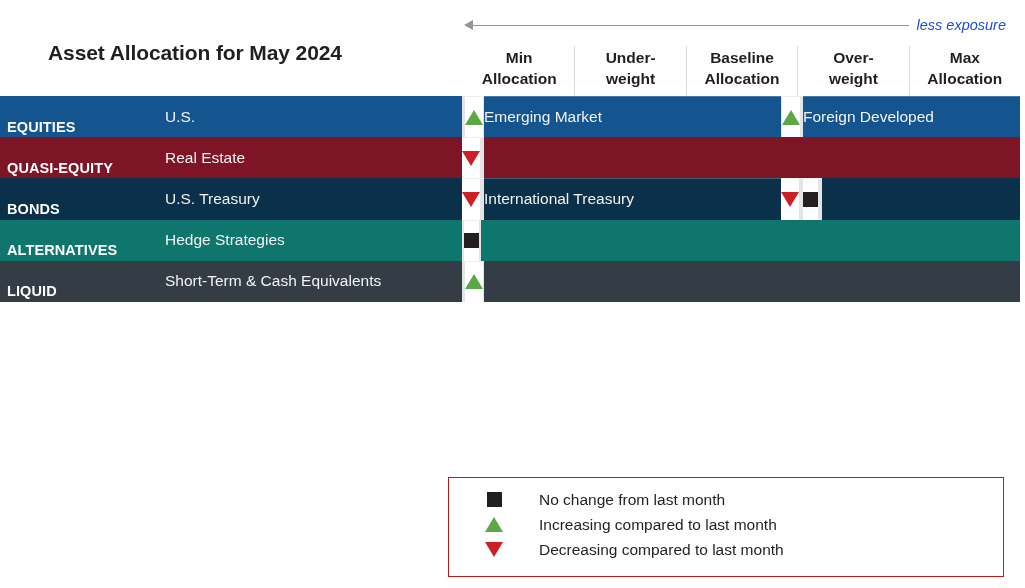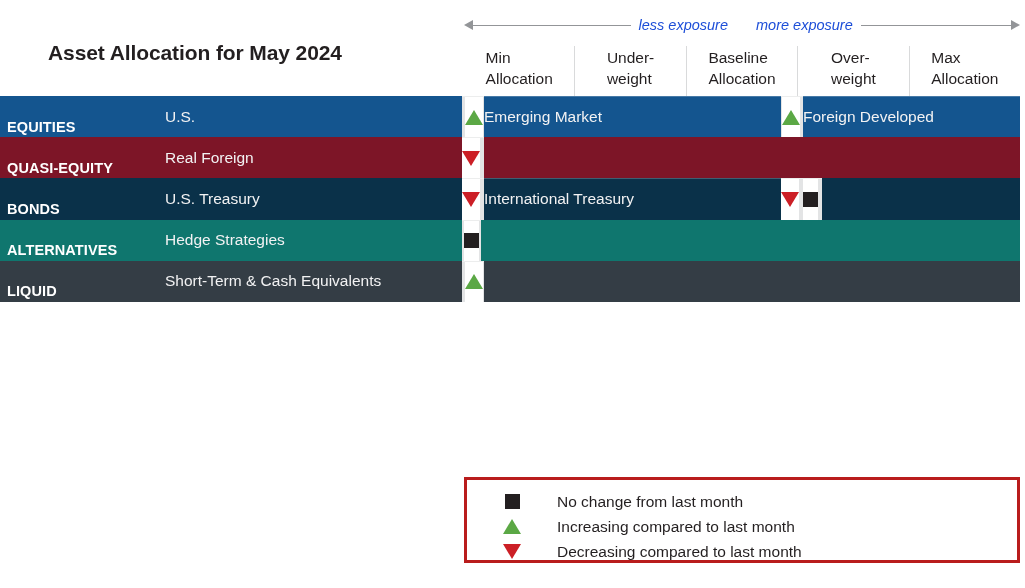--- a/index.html
+++ b/index.html
@@ -81,25 +81,27 @@
     top: 46px;
     width: 556px;
     height: 50px;
     display: flex;
   }
   .col-head {
     flex: 1 1 0;
     display: flex;
     align-items: flex-start;
     justify-content: center;
+    text-align: center;
     font-size: 15.5px;
     line-height: 21px;
     color: #231f20;
     padding-top: 1px;
     border-left: 1px solid #d9dadb;
+    font-weight: bold;
   }
   .col-head:first-child { border-left: none; }
   .col-head span { display: block; }
 
   
   #alloc-table {
     position: absolute;
     left: 0;
     top: 96px;
     width: 1020px;
@@ -184,25 +186,25 @@
   
   .band-equities     { background: #14558f; }
   .band-quasi        { background: #7d1527; }
   .band-bonds        { background: #0a3149; }
   .band-alternatives { background: #0f766e; }
   .band-liquid       { background: #343d45; }
 
   
   #legend {
     position: absolute;
-    left: 464px;
+    left: 448px;
     top: 477px;
     width: 556px;
-    height: 86px;
-    border: 3px solid #b91c1c;
+    height: 100px;
+    border: 1px solid #b91c1c;
     background: #ffffff;
     padding: 9px 0 0 0;
   }
   .legend-row {
     display: flex;
     align-items: center;
     height: 25px;
   }
   .legend-glyph {
     flex: 0 0 90px;
@@ -222,25 +224,20 @@
 <div id="app">
 
   <div id="chart-title">Asset Allocation for May 2024</div>
 
   <div id="exposure-axis">
     <div class="axis-half left">
       <span class="arrow-head left"></span>
       <span class="axis-line"></span>
       <span class="axis-label">less exposure</span>
     </div>
-    <div class="axis-half right">
-      <span class="axis-label">more exposure</span>
-      <span class="axis-line"></span>
-      <span class="arrow-head right"></span>
-    </div>
   </div>
 
   <div id="column-headers">
       <div class="col-head">
         <div>
           <span>Min</span>
           <span>Allocation</span>
         </div>
       </div>
       <div class="col-head">
@@ -308,21 +305,21 @@
               <div class="cell"></div>
               <div class="cell"></div>
             </div>
           </div>
         </div>
       </div>
       <div class="grp band-quasi">
         <div class="grp-label">QUASI-EQUITY</div>
         <div class="grp-rows">
           <div class="row">
-            <div class="sub-label">Real Foreign</div>
+            <div class="sub-label">Real Estate</div>
             <div class="cells">
               <div class="cell">
                 <span class="marker down"></span>
               </div>
               <div class="cell"></div>
               <div class="cell"></div>
               <div class="cell"></div>
               <div class="cell"></div>
             </div>
           </div>

